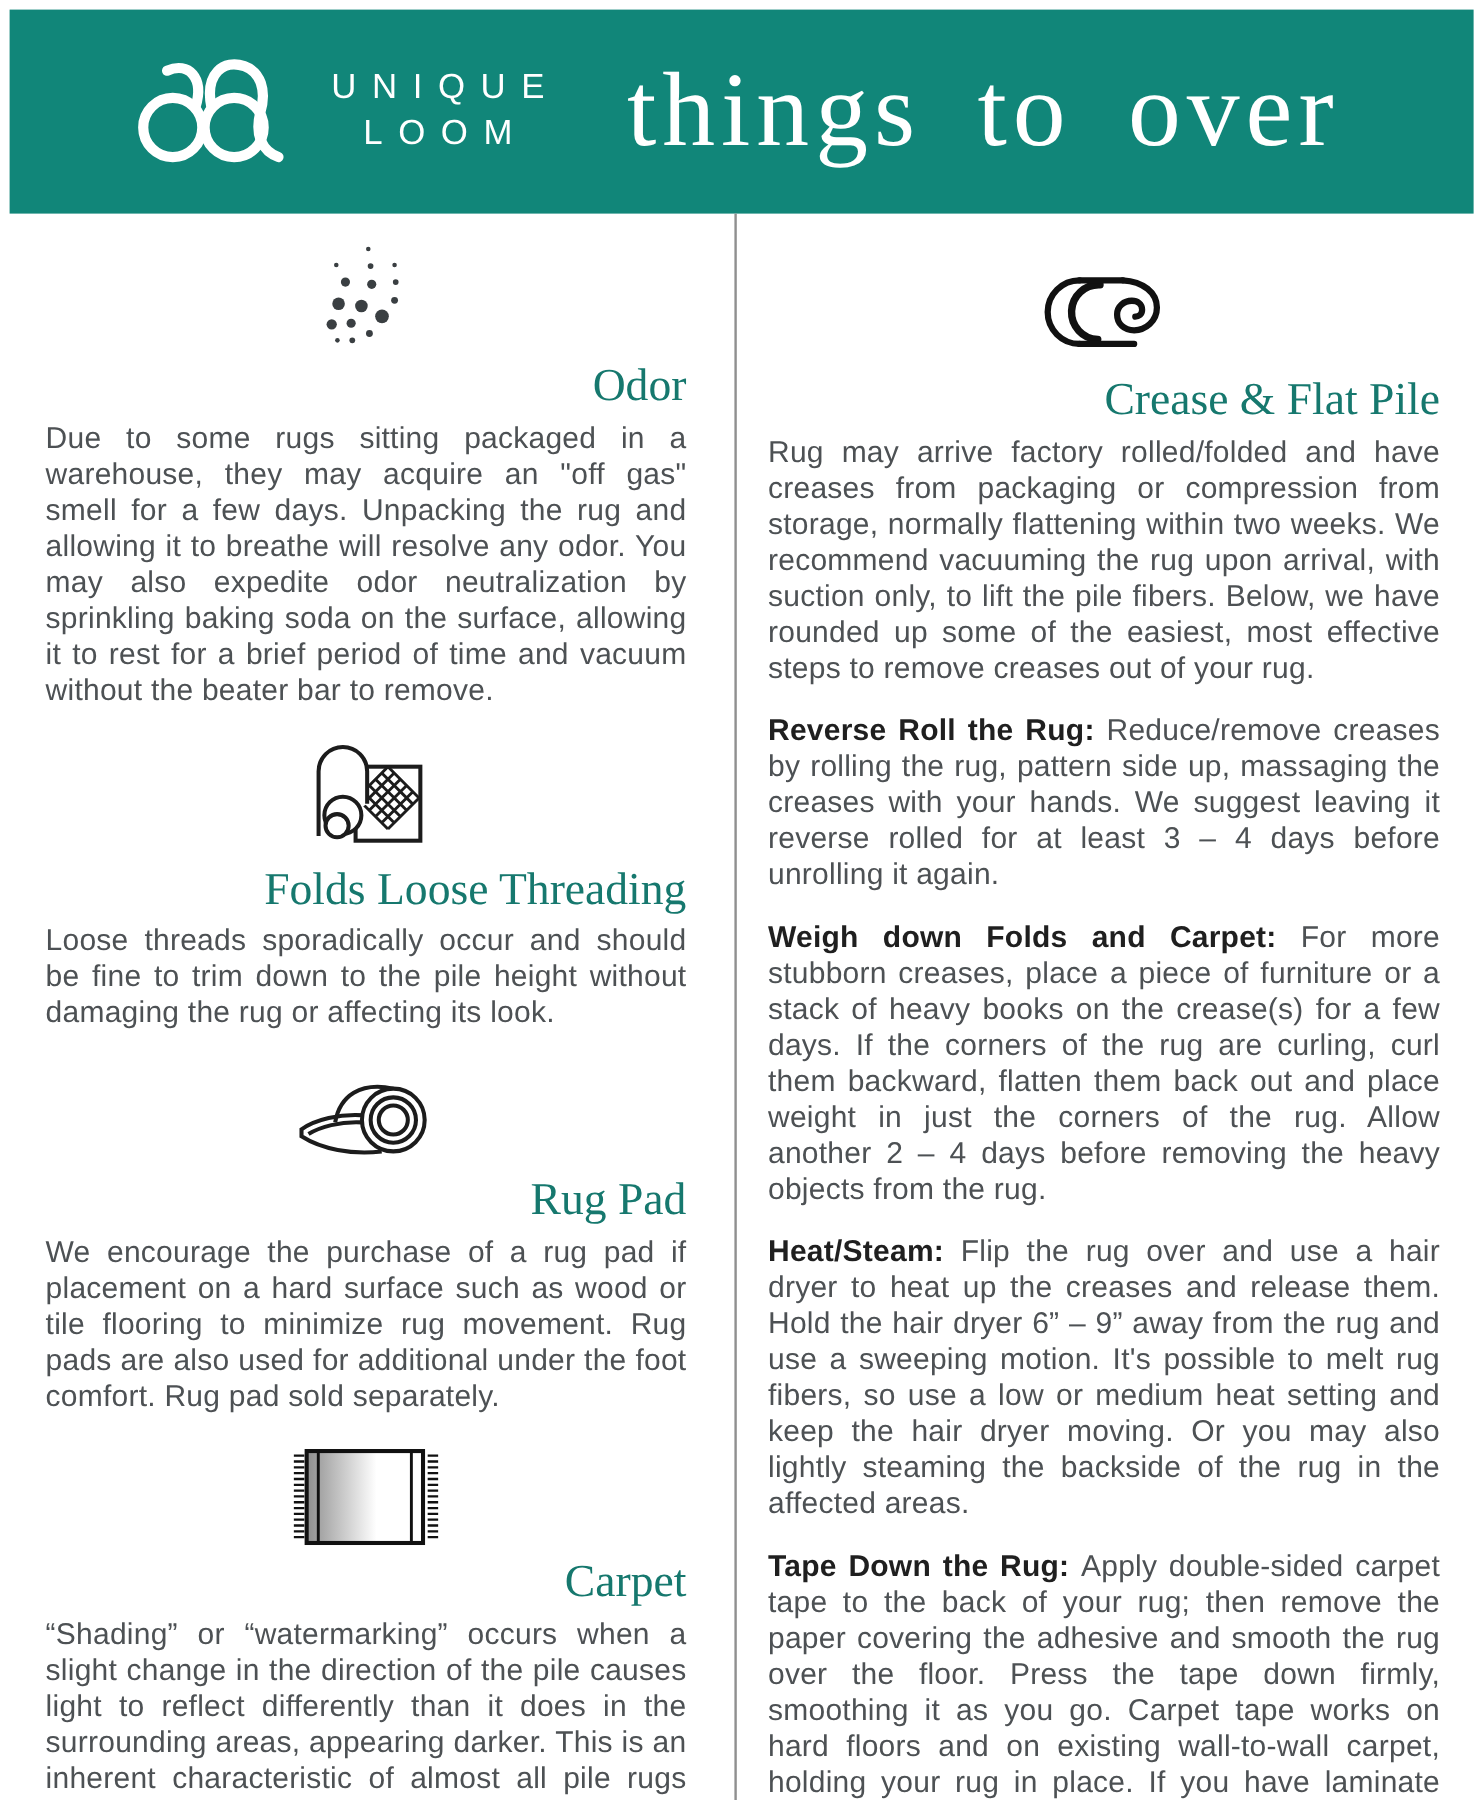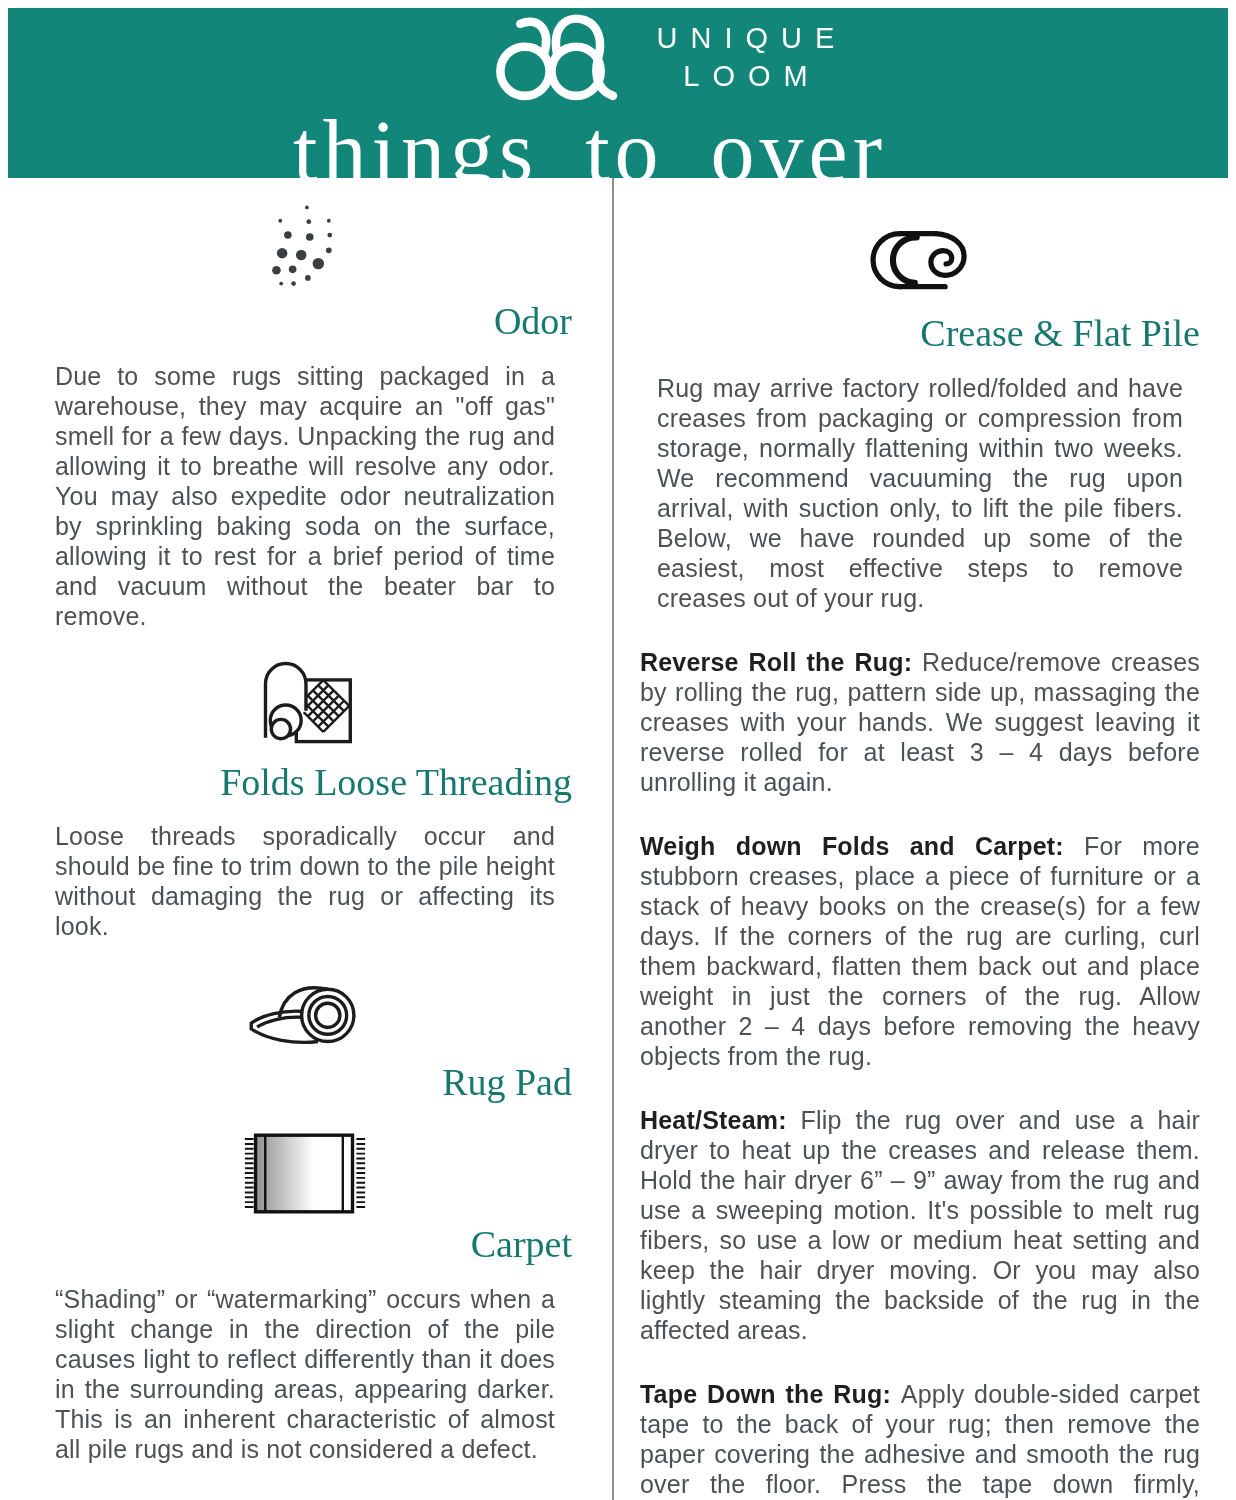--- a/index.html
+++ b/index.html
@@ -1,40 +1,40 @@
 <!DOCTYPE html>
 <html><head>
 <meta charset="utf-8">
 <style>
   html,body{margin:0;padding:0;background:#ffffff;}
   .page{position:relative;width:1236px;height:1500px;background:#fff;overflow:hidden;
         font-family:"Liberation Sans", sans-serif;}
   
-  .banner{margin:8px 8px 0 8px;height:170px;background:#118679;display:flex;align-items:center;flex-direction:column;}
+  .banner{margin:8px 8px 0 8px;height:170px;background:#118679;display:flex;align-items:center;}
   .logo{display:flex;align-items:center;gap:26px;margin-left:100px;}
   .logo svg{display:block;}
   .brand-text{color:#fff;font-size:29px;letter-spacing:13px;line-height:1.3;text-align:center;}
   .title{font-family:"Liberation Serif", serif;font-weight:normal;color:#fff;margin:0 auto;
          padding-right:56px;font-size:88px;letter-spacing:5px;word-spacing:20px;line-height:1;}
   
   .content{display:grid;grid-template-columns:612px 624px;min-height:1316px;}
   .col{box-sizing:border-box;}
   .col-left{padding:0 40px 0 38px;}
   .col-right{border-left:2px solid #8f8f8f;padding:0 36px 0 26px;}
   .icon{display:flex;justify-content:center;}
   .icon.i-odor{margin-top:18px;}
   .icon.i-thread{margin-top:20px;}
   .icon.i-pad{margin-top:24px;}
   .icon.i-shade{margin-top:24px;}
   .icon.i-crease{margin-top:46px;margin-bottom:12px;}
   h2{font-family:"Liberation Serif", serif;font-weight:normal;color:#16786E;
      font-size:38px;text-align:right;margin:4px 0 6px 0;line-height:1.15;}
-  p.body{font-size:25px;line-height:30px;color:#4d5154;text-align:justify;margin:17px;
+  p.body{font-size:25px;line-height:30px;color:#4d5154;text-align:justify;margin:0;
          letter-spacing:0.2px;}
-  p.tip{margin:34px 0 0 0;}
+  p.tip{margin:22px 0 0 0;}
   p.tip strong{color:#1f1f1f;font-weight:bold;}
   p.tip strong::after{content:" ";white-space:pre;}
 </style>
 </head>
 <body>
 
 <div class="page">
 
   <header class="banner">
     <div class="logo">
@@ -106,20 +106,21 @@
             <path d="M62,48 C40,46 18,52 7,60 L7,66 C24,77 50,82 76,79" fill="#ffffff"></path>
             <path d="M59,54 C40,53 23,58 13,64"></path>
             <path d="M86,25 C58,19 40,31 36,54"></path>
             <circle cx="86" cy="52" r="27" fill="#ffffff"></circle>
             <circle cx="86" cy="52" r="19.5"></circle>
             <circle cx="86" cy="52" r="12.5"></circle>
           </g>
         </svg>
       </div>
       <h2>Rug Pad</h2>
+      <p class="body">We encourage the purchase of a rug pad if placement on a hard surface such as wood or tile flooring to minimize rug movement. Rug pads are also used for additional under the foot comfort. Rug pad sold separately.</p>
 
       <div class="icon i-shade">
         <svg width="128" height="90" viewBox="0 0 132 92">
           <defs>
             <linearGradient id="rugShade" x1="0" y1="0" x2="1" y2="0">
               <stop offset="0" stop-color="#8f8f8f"></stop>
               <stop offset="0.6" stop-color="#ffffff"></stop>
             </linearGradient>
           </defs>
           <g stroke="#111111">

